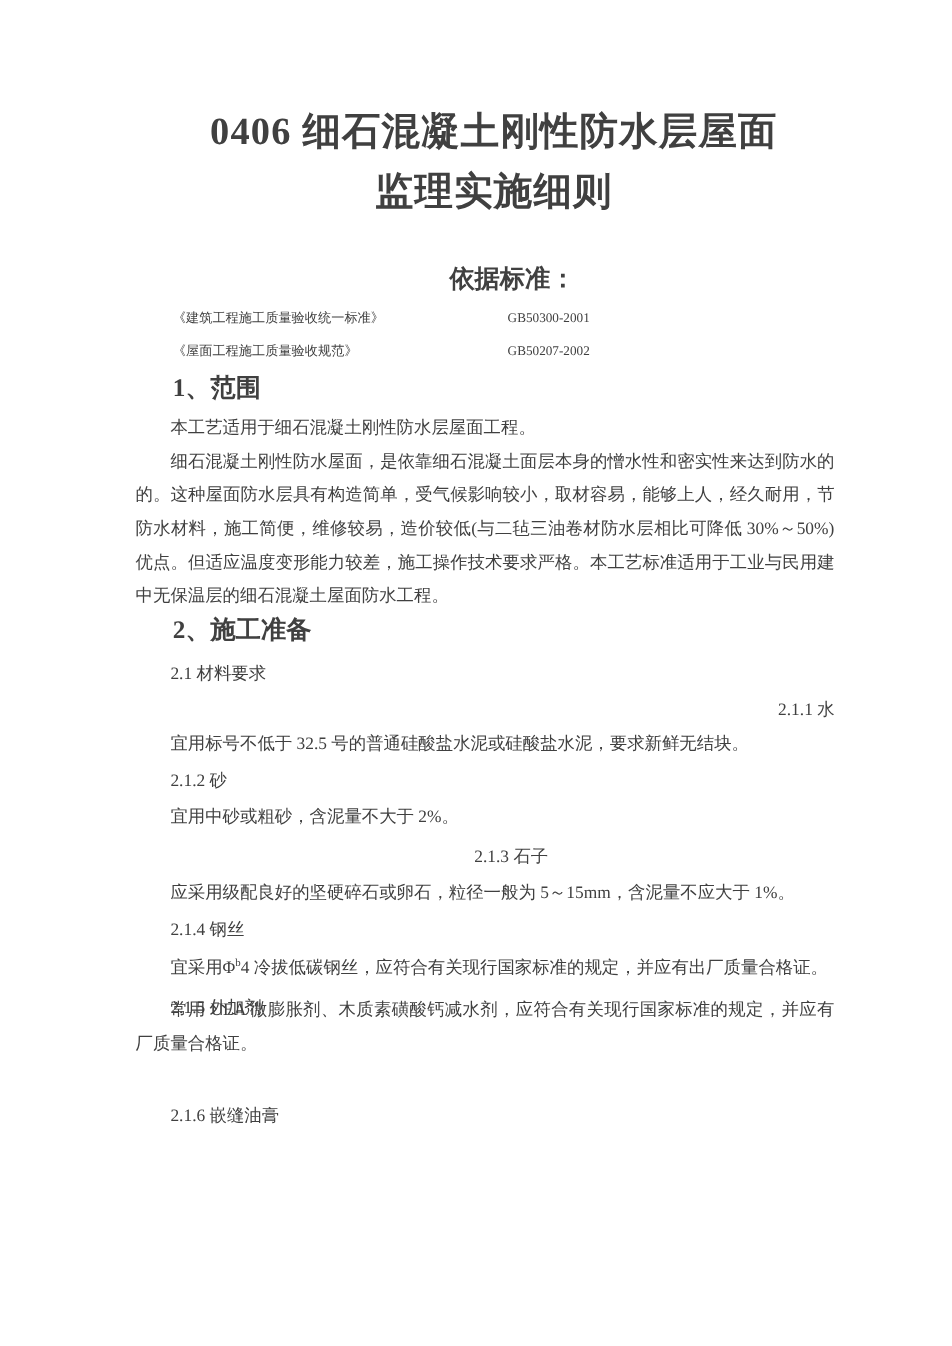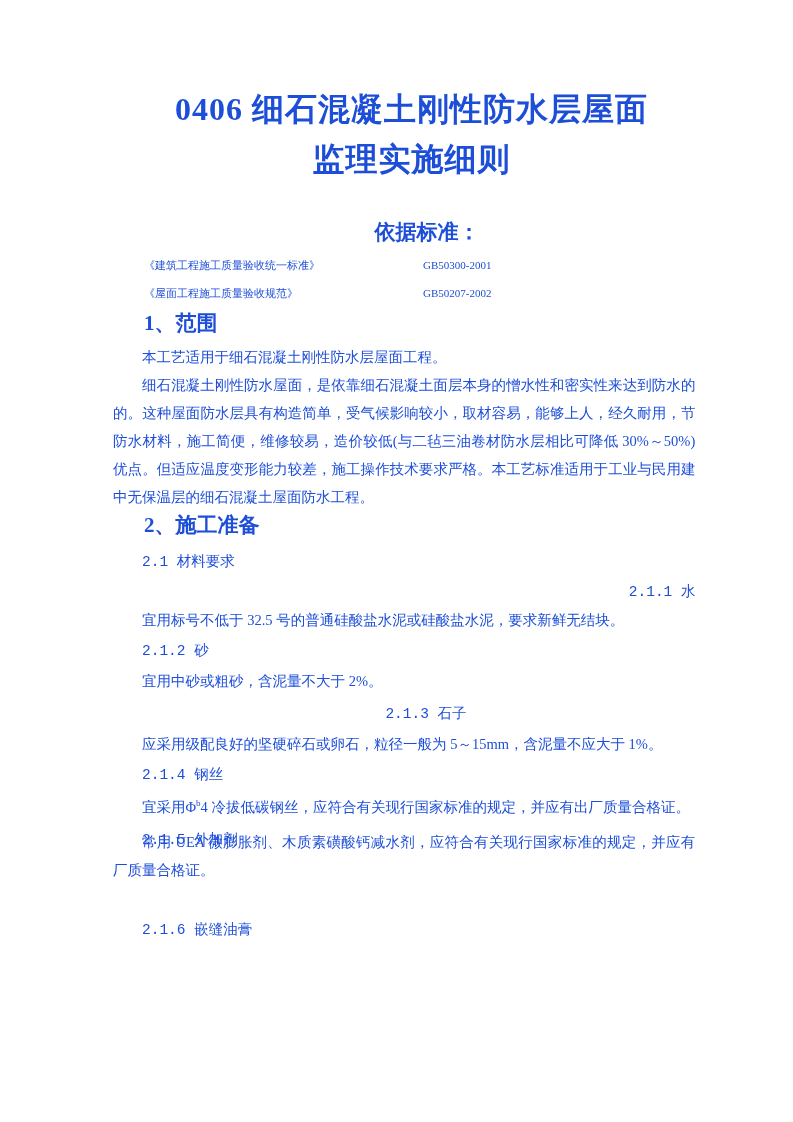--- a/index.html
+++ b/index.html
@@ -5,21 +5,21 @@
   html, body {
     margin: 0;
     padding: 0;
     background: #ffffff;
   }
   .page {
     position: relative;
     width: 695px;
     height: 1122px;
     background: #ffffff;
-    color: #1d4ed8;
+    color: #404040;
     font-family: "Liberation Serif", "DejaVu Serif", serif;
     overflow: hidden;
   }
   .block {
     position: absolute;
     left: 113px;
     width: 597px;
   }
   .doc-title {
     top: 84px;
@@ -53,21 +53,21 @@
     left: 310px;
     top: 0;
   }
   .para, .sub {
     font-size: 14.5px;
     line-height: 28px;
     text-indent: 29px;
     text-align: justify;
     text-justify: inter-ideograph;
   }
-  .sub { white-space: nowrap; text-align: left; font-family: Liberation Mono, monospace; }
+  .sub { white-space: nowrap; text-align: left; }
   .p-scope-1   { top: 343px; }
   .p-scope-2   { top: 371px; }
   .sub-21      { top: 548px; }
   .sub-211     { top: 578px; text-align: right; }
   .p-cement    { top: 606px; }
   .sub-212     { top: 637px; }
   .p-sand      { top: 667px; }
   .sub-213     { top: 700px; text-align: center; }
   .p-stone     { top: 730px; }
   .sub-214     { top: 761px; }

